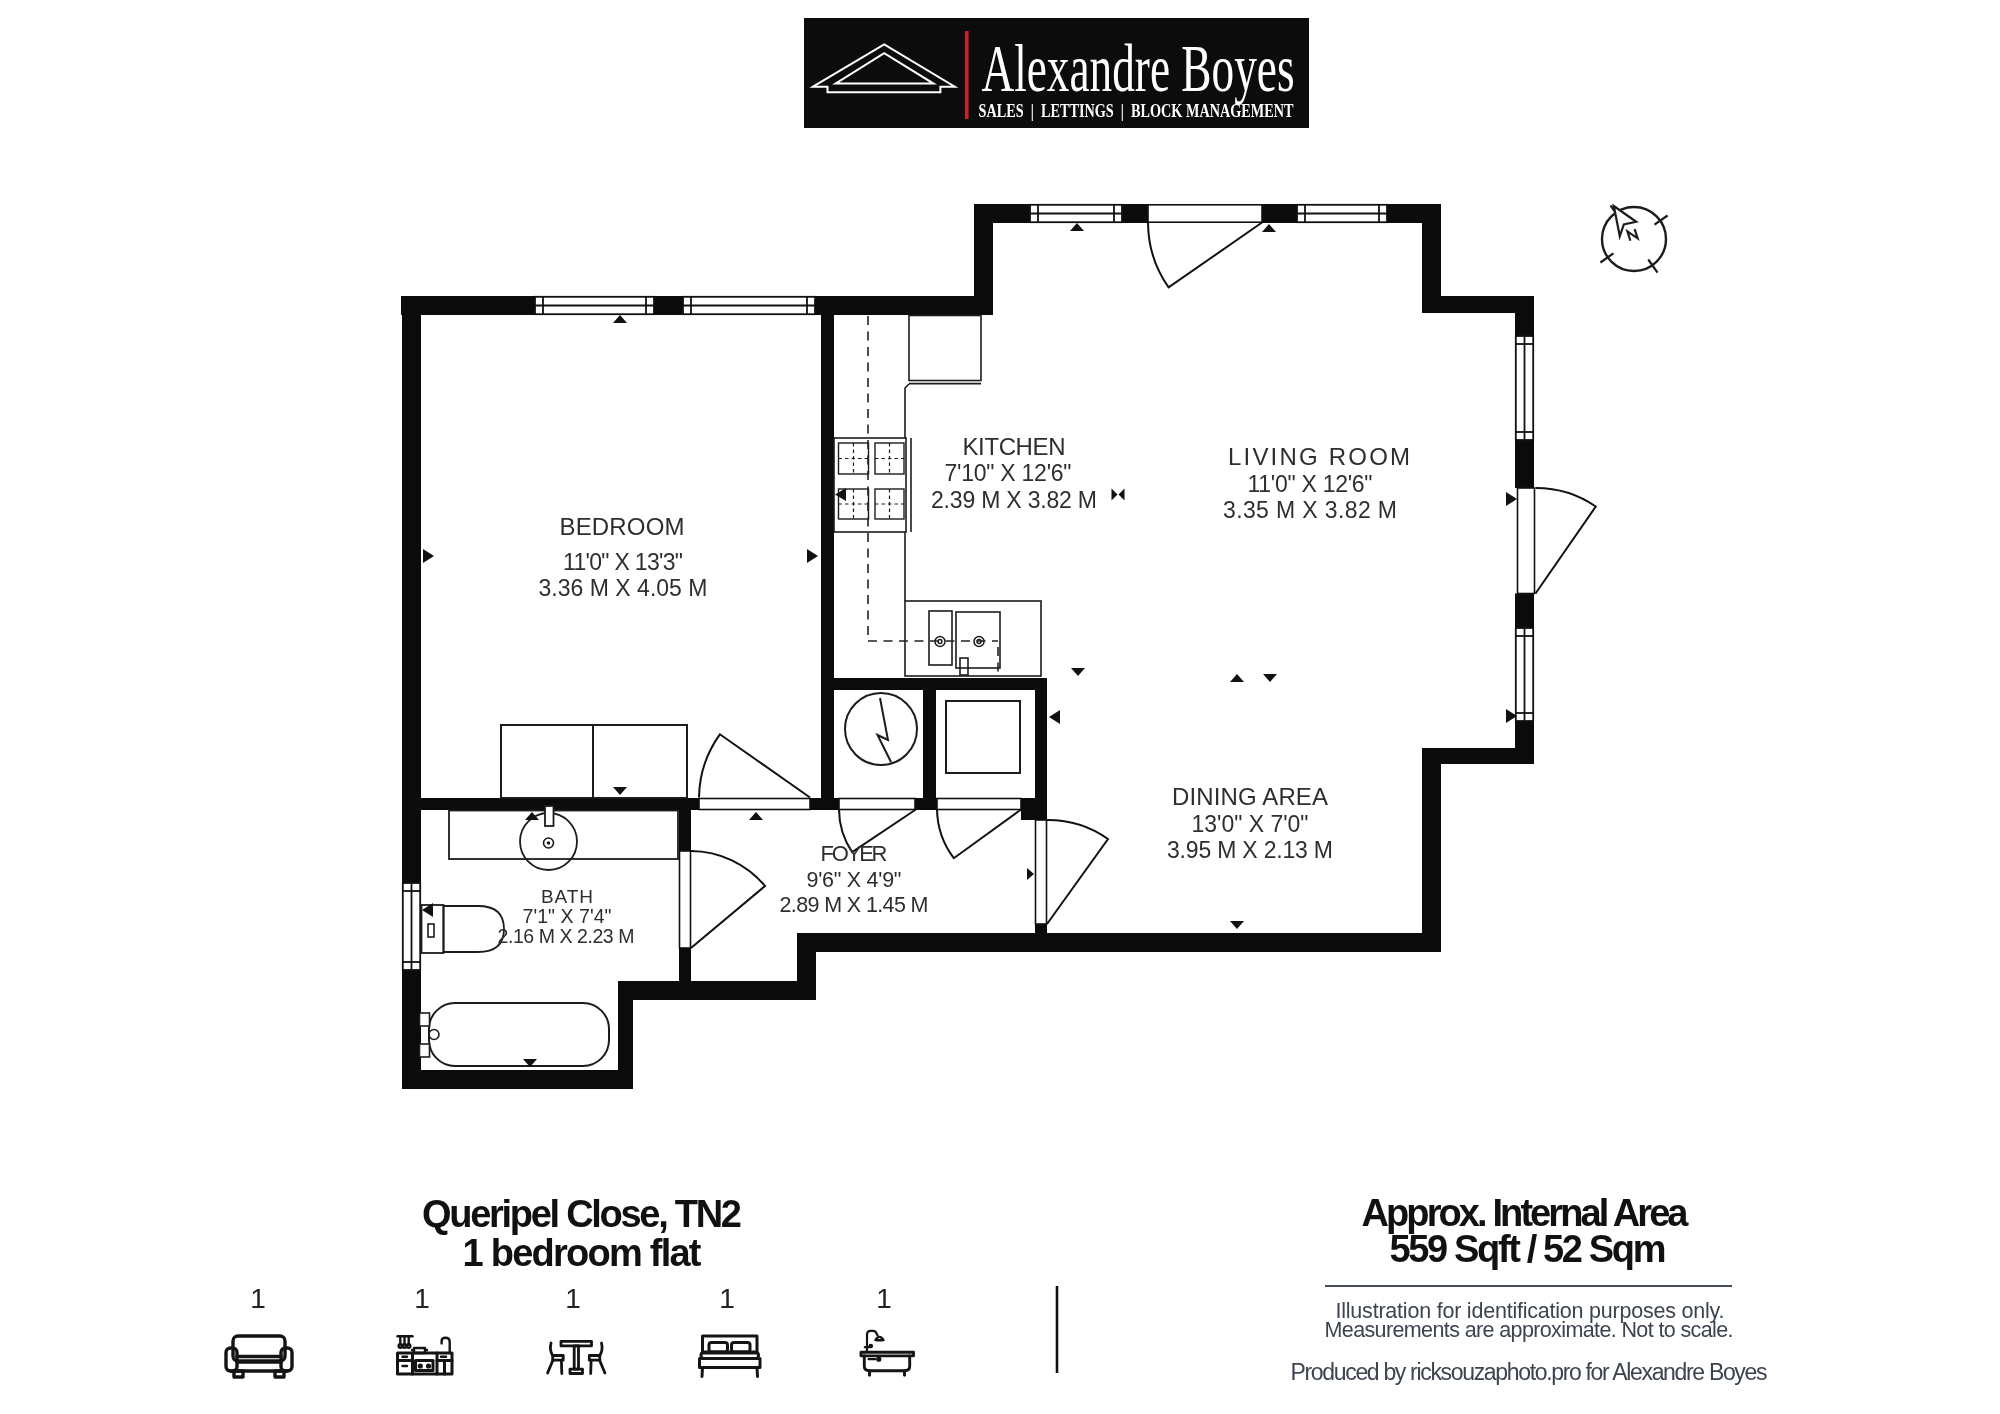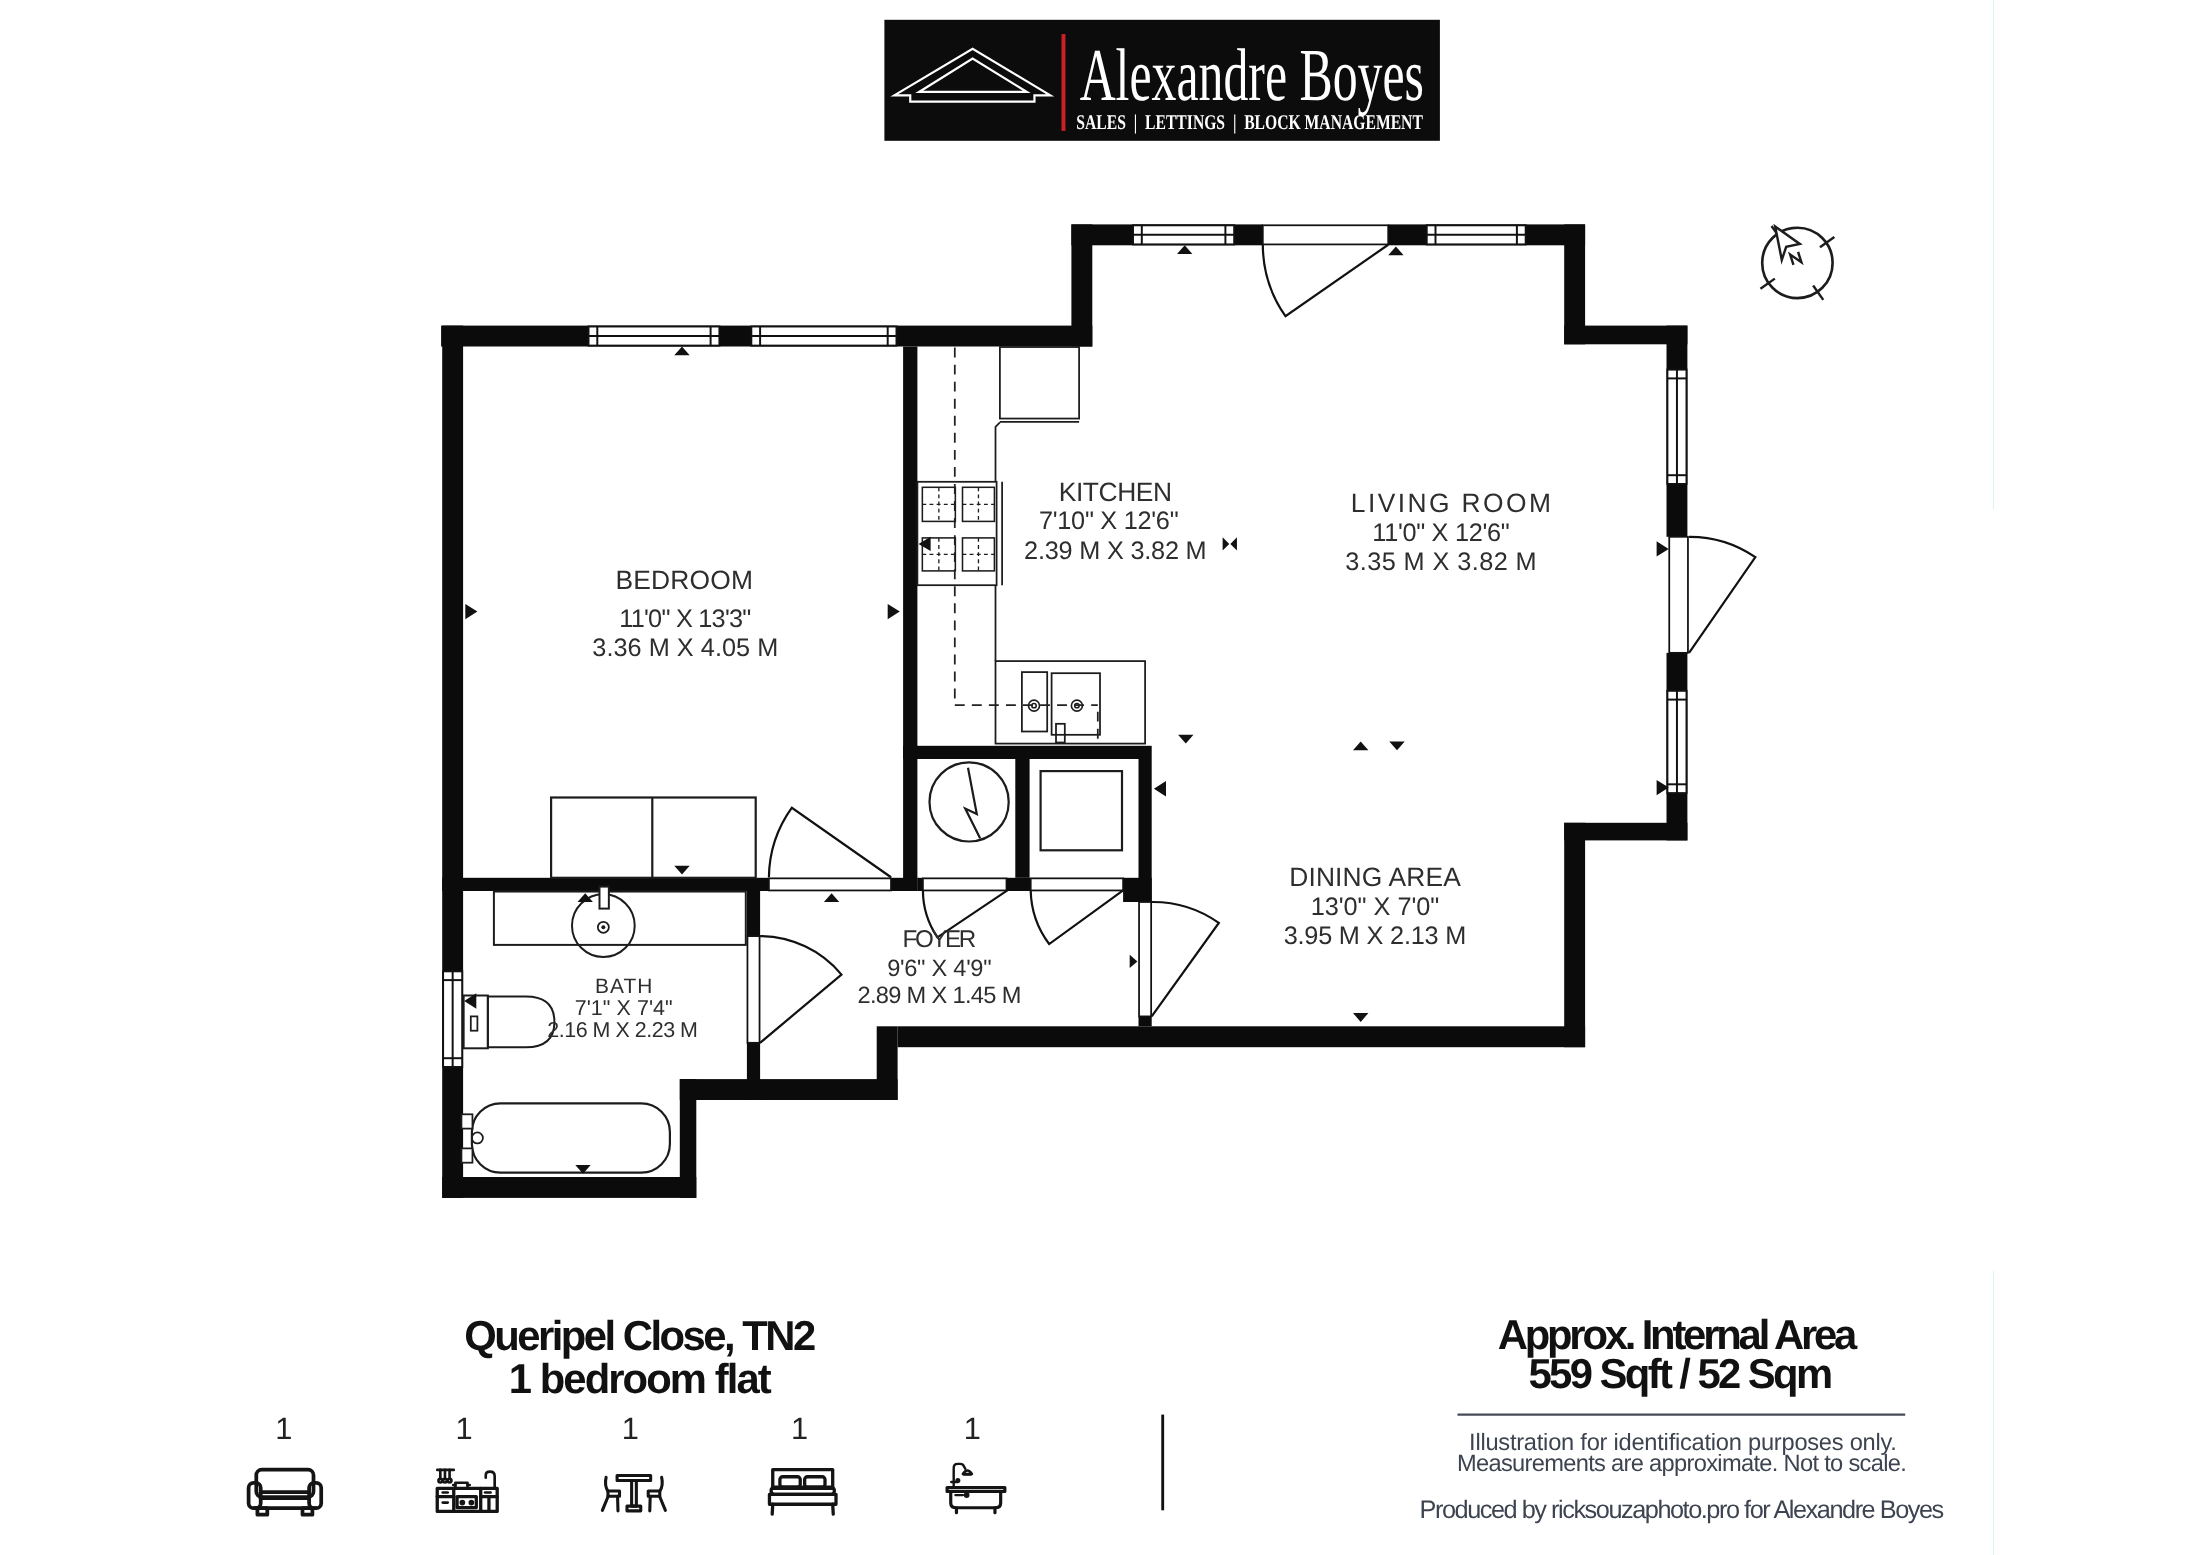--- a/index.html
+++ b/index.html
@@ -1,16 +1,16 @@
 <!DOCTYPE html>
 <html><head>
 <meta charset="utf-8">
 <style>
 html,body{margin:0;padding:0;background:#fff;}
-#page{position:relative;width:1812px;height:1414px;background:#22c55e;overflow:hidden;font-family:"Liberation Sans",sans-serif;will-change:transform;transform:translateZ(0);}
+#page{position:relative;width:1812px;height:1414px;background:#d946ef;overflow:hidden;font-family:"Liberation Sans",sans-serif;will-change:transform;transform:translateZ(0);}
 text{font-family:"Liberation Sans",sans-serif;}
 .serif{font-family:"Liberation Serif",serif;}
 </style>
 </head>
 <body>
 <div id="page">
 <svg width="2000" height="1414" viewBox="0 0 2000 1414">
 <rect x="0" y="0" width="2000" height="1414" fill="#ffffff"></rect>
 
 <g id="logo">

